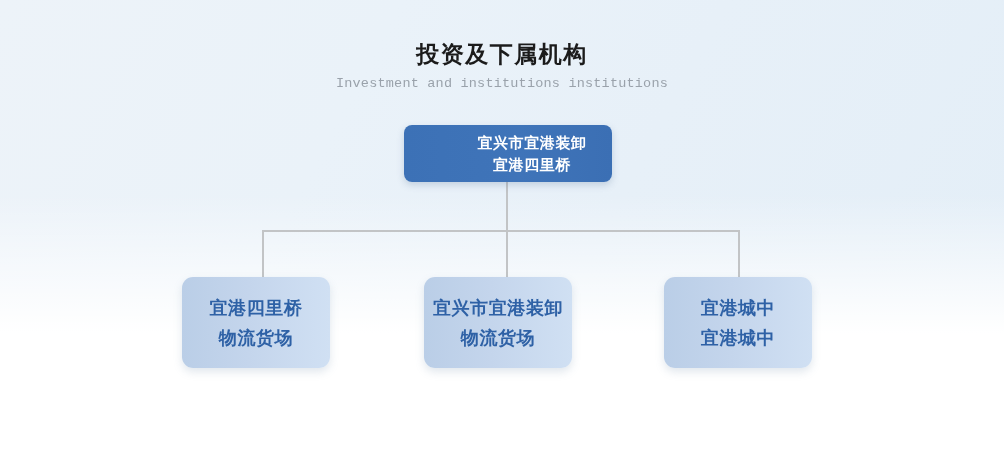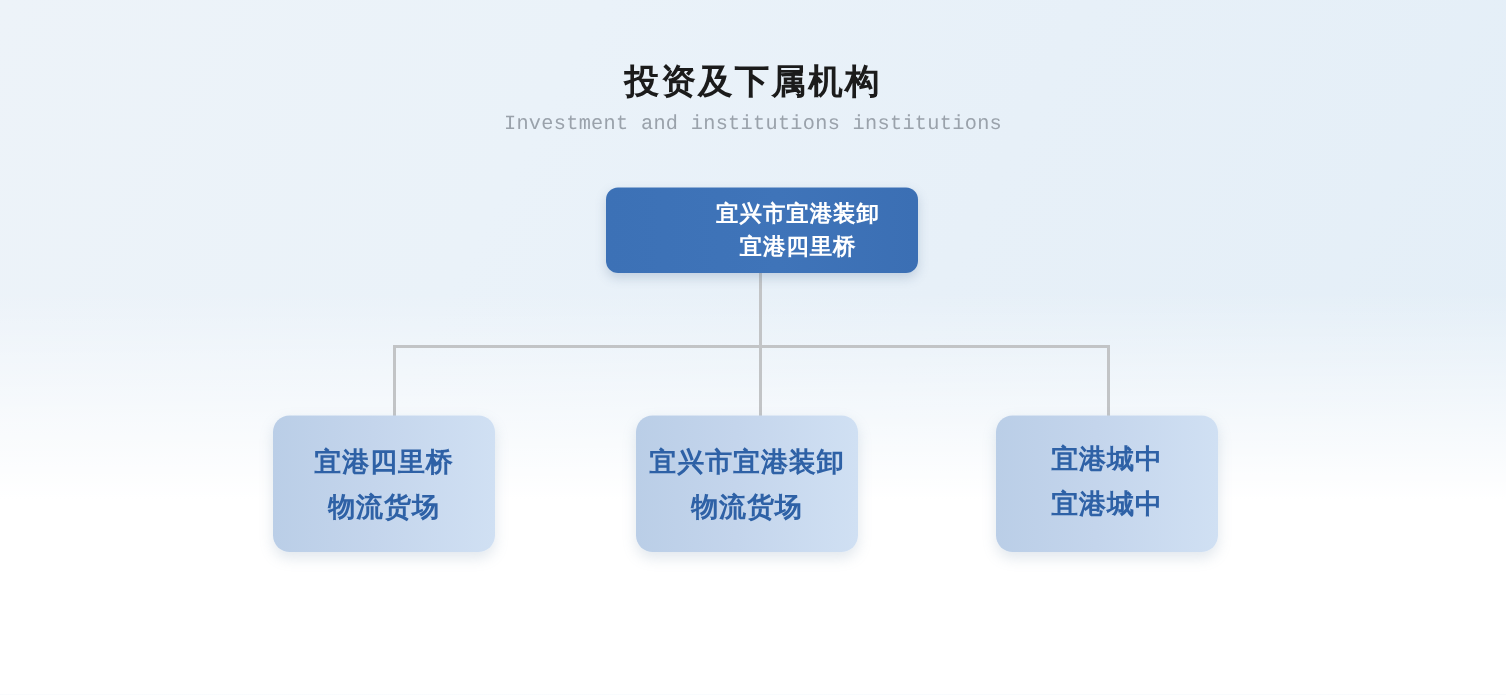--- a/index.html
+++ b/index.html
@@ -91,21 +91,21 @@
   .node-child .txt {
     color:#2e61a6;
     font-size:18px;
     font-weight:bold;
     line-height:30px;
     text-align:center;
     letter-spacing:0.6px;
   }
   #child-0 { left:182px; }
   #child-1 { left:424px; }
-  #child-2 { left:664px;font-family:Liberation Mono, monospace; }
+  #child-2 { left:664px; }
 </style>
 </head>
 <body>
 
 <div id="stage">
 
   <div class="heading">
     <h1>投资及下属机构</h1>
     <div class="sub">Investment and institutions institutions</div>
   </div>

